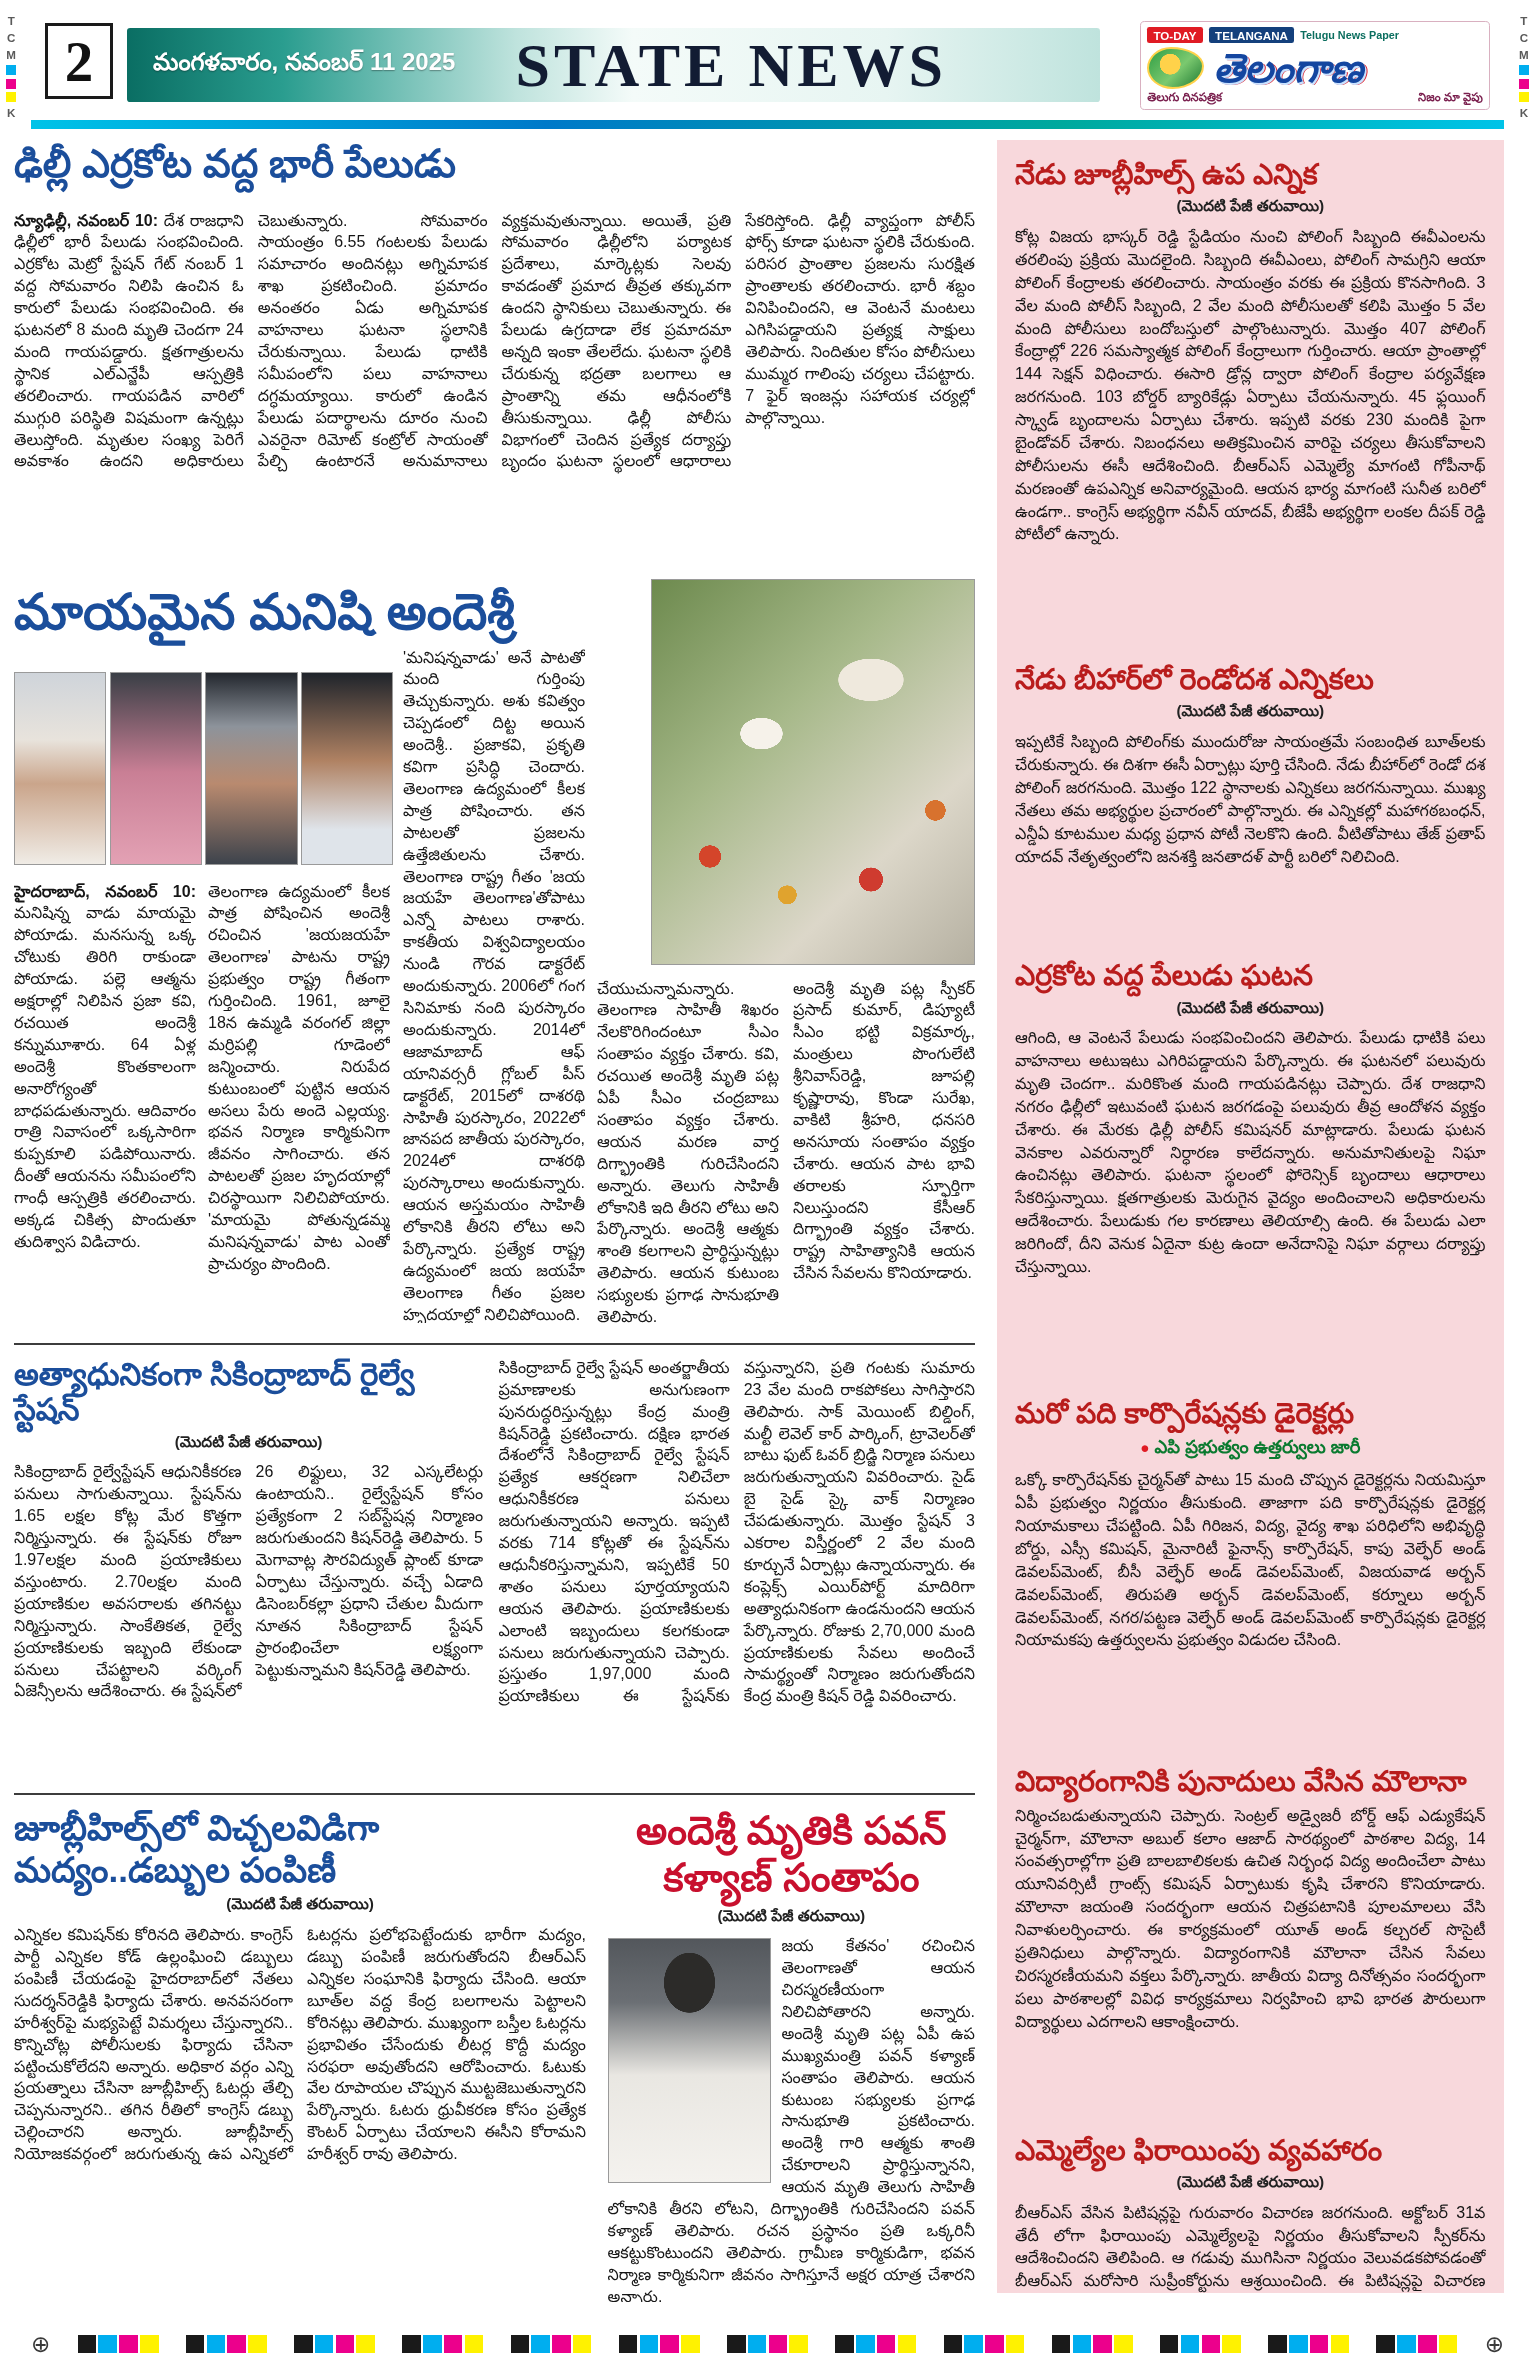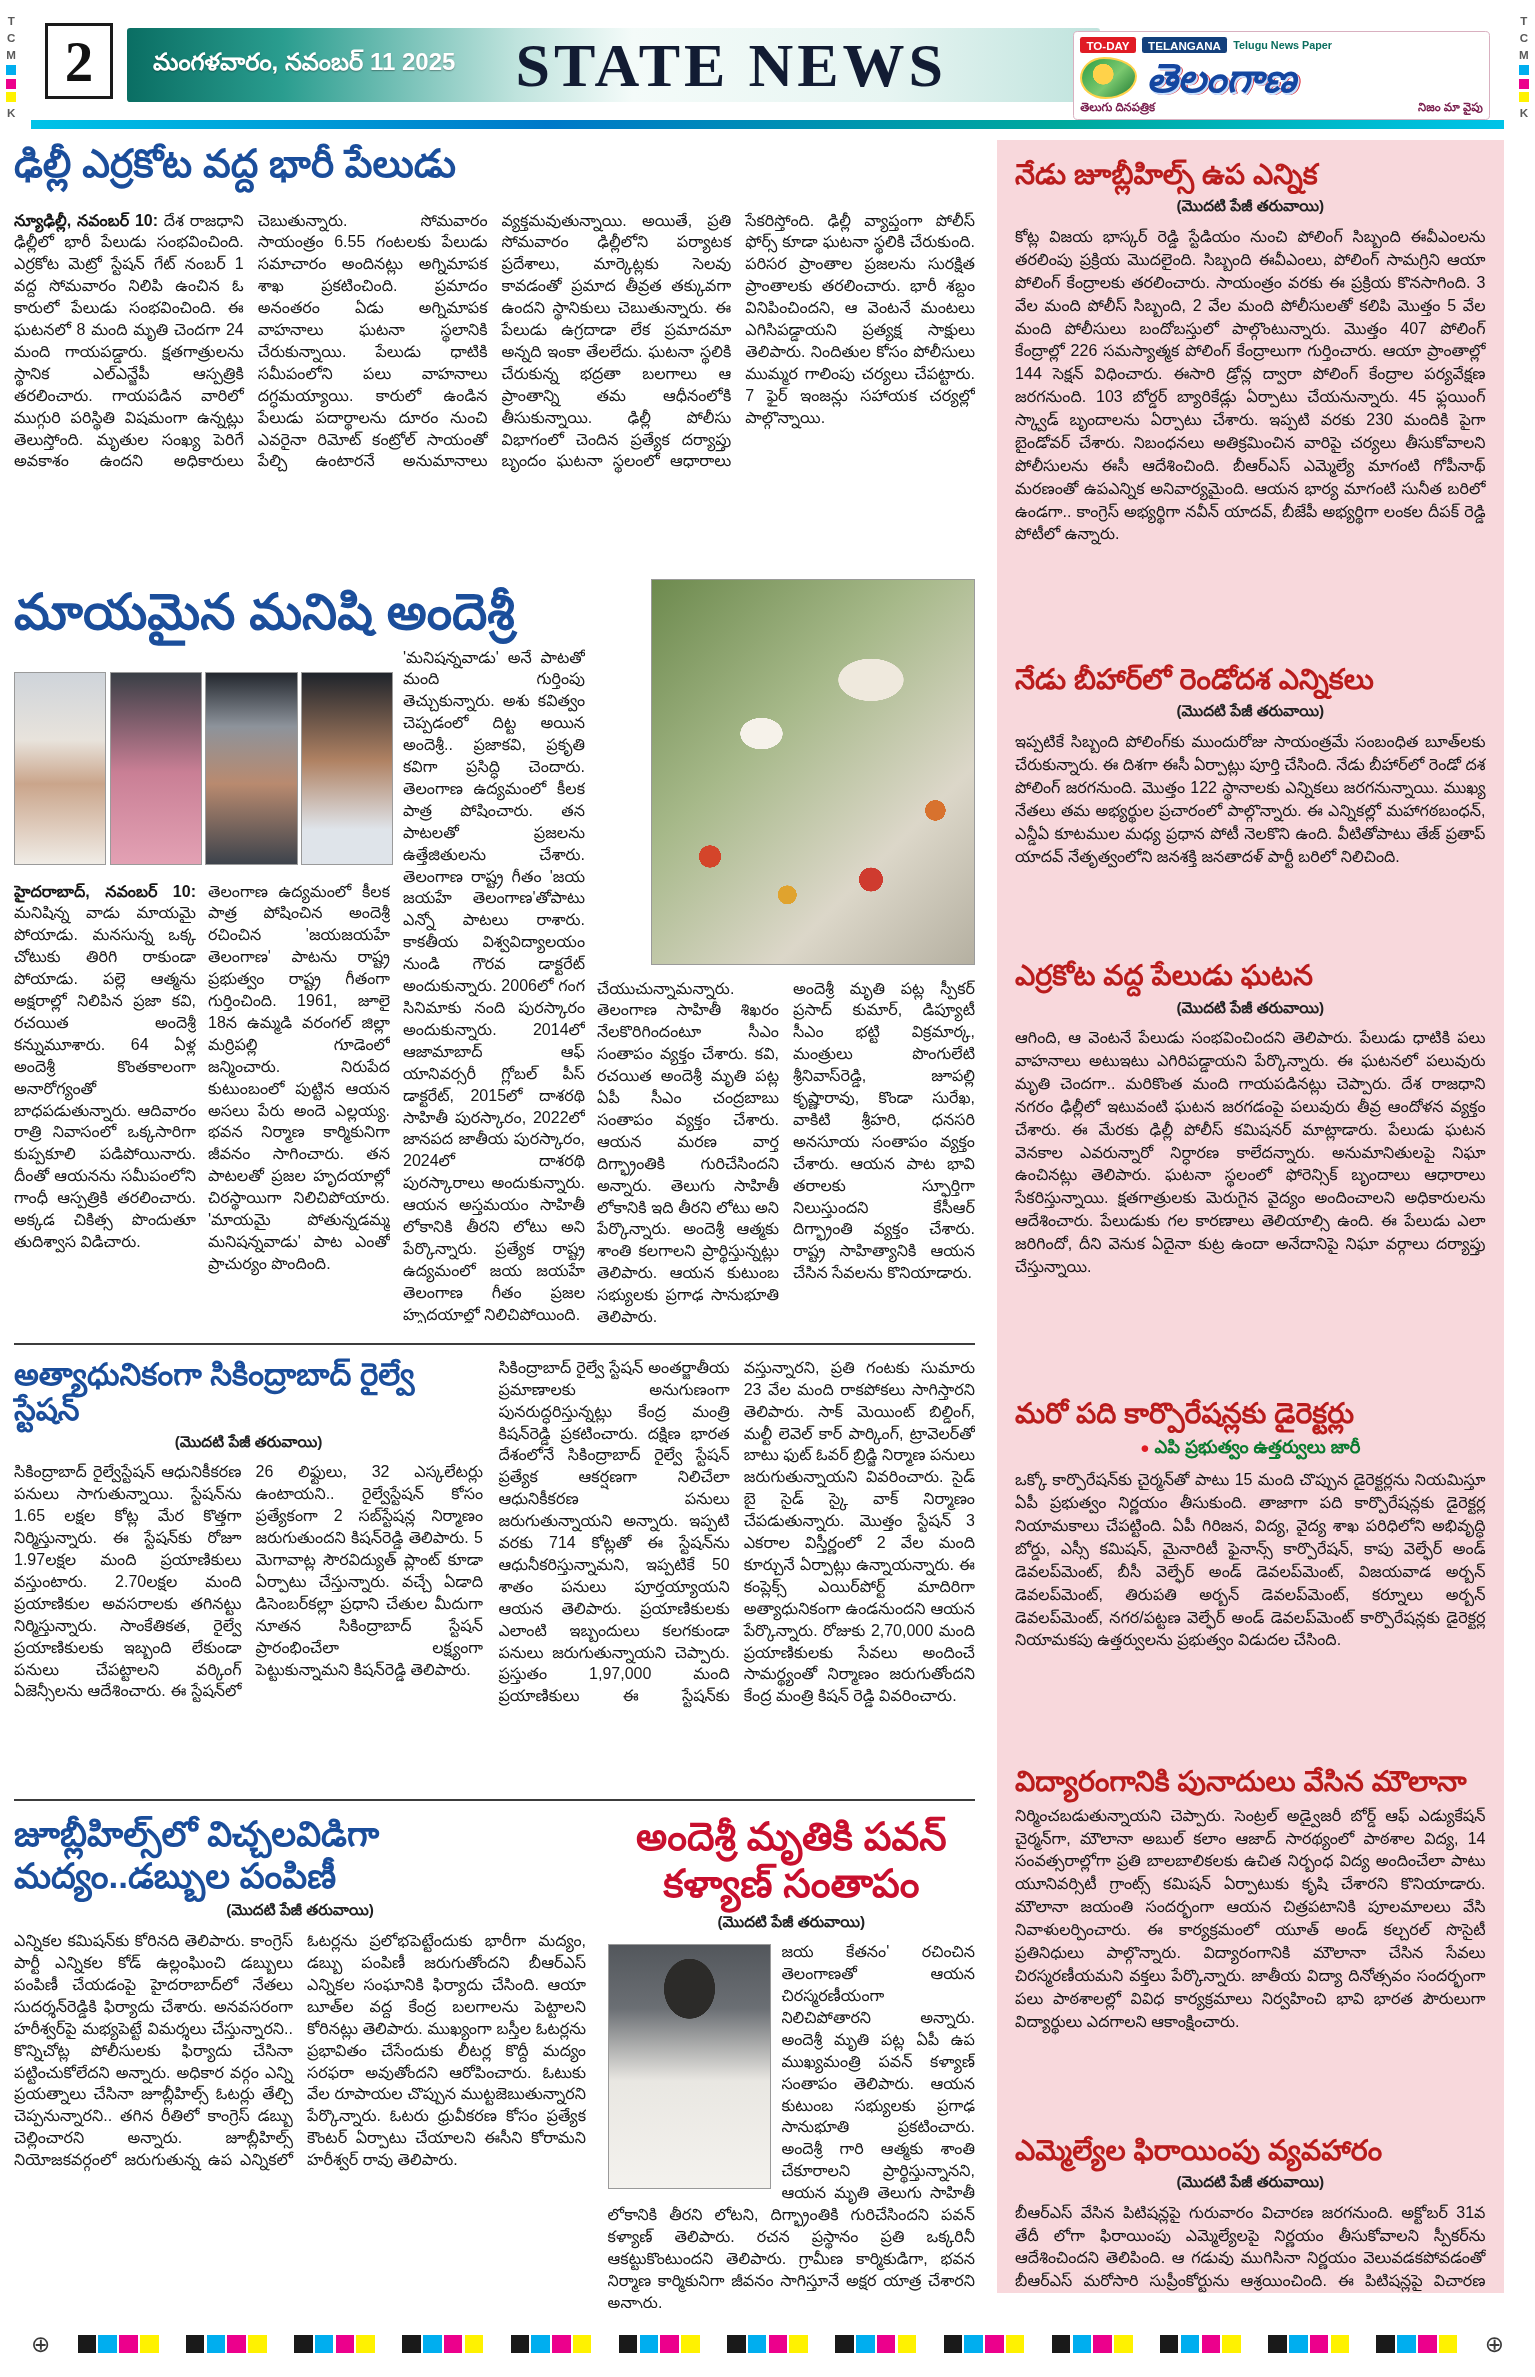--- a/index.html
+++ b/index.html
@@ -26,21 +26,21 @@
     font-family:"Liberation Serif","DejaVu Serif",serif; font-size:57px; font-weight:bold; color:#111; background:#fff; }
   .band { position:absolute; left:82px; right:390px; top:12.3px; bottom:9.3px; border-radius:3.1px;
     background:linear-gradient(90deg,#0a6e63 0%,#2a9d8f 16%,#bfe3dd 40%,#f4fbf9 52%,#e7f5f2 78%,#bfe3dd 100%);
     display:flex; align-items:center; }
   .date-label { color:#ffffff; font-weight:bold; font-size:24px; padding-left:26px; white-space:nowrap;
     text-shadow:0 0.8px 1.5px rgba(0,0,0,.35); }
   .section-title { flex:1; text-align:center; font-family:"Liberation Serif","DejaVu Serif",serif;
     font-weight:bold; font-size:62px; color:#121c33; letter-spacing:3.9px; line-height:1; padding-right:93px; }
 
   
-  .logo { position:absolute; right:0; top:16px; width:417px; height:89px; background:#fff;
+  .logo { position:absolute; right:0; top:6px; width:350px; height:89px; background:#fff;
     border:1.5px solid #d9b0c0; border-radius:4.6px; padding:3.1px 6.2px; overflow:hidden; }
   .logo-top { display:flex; align-items:center; gap:6.2px; height:20px; }
   .chip-red { background:#e01b24; color:#fff; font-weight:bold; font-size:11.6px; padding:1.5px 6.2px; border-radius:2.3px; }
   .chip-blue { background:#14407c; color:#fff; font-weight:bold; font-size:11.6px; padding:1.5px 6.2px; border-radius:2.3px; }
   .logo-tagline { color:#0b6e5f; font-weight:bold; font-size:10.8px; }
   .logo-mid { display:flex; align-items:center; gap:9.3px; height:45px; }
   .map-graphic { width:57px; height:42px; border-radius:42% 58% 55% 45%/50% 45% 55% 50%;
     background:radial-gradient(circle at 40% 40%, #ffd24a 0 26%, transparent 27%),
                linear-gradient(135deg,#2f9e44,#7bc96f 55%,#1f7a33);
     border:2.3px solid #ffd24a; }
@@ -95,21 +95,21 @@
   .a2-c5 { left:779px;top:399px; height:345px; }
 
   
   .art-railway { margin-top:20px; border-top:2.3px solid #3c3c3c; padding-top:12.3px; display:flex; gap:15.4px; height:443px; }
   .art-railway .rl-left { width:469px; flex:none; }
   .art-railway h2 { font-size:31px; margin-bottom:4.6px; line-height:1.15; }
   .rl-left .cols2 { column-count:2; column-gap:14px; height:315px; overflow:hidden; }
   .rl-right { flex:1; column-count:2; column-gap:14px; height:429px; overflow:hidden; }
 
   
-  .bottom-row { margin-top:13px; border-top:2.3px solid #3c3c3c; padding-top:12.3px; display:flex; gap:21.6px; height:509px; }
+  .bottom-row { margin-top:7px; border-top:2.3px solid #3c3c3c; padding-top:12.3px; display:flex; gap:21.6px; height:509px; }
   .art-liquor { width:572px; flex:none; }
   .art-liquor h2 { font-size:35px; line-height:1.2; margin-bottom:3.1px; }
   .art-liquor .cols2 { column-count:2; column-gap:14px; height:349px; overflow:hidden; }
   .art-pawan { flex:1; overflow:hidden; }
   .art-pawan h2 { font-size:39px; line-height:1.22; text-align:center; margin-bottom:3.1px; }
   .pawan-photo { float:left; width:163px; height:245px; margin:3.1px 10.8px 4.6px 0; border:0.8px solid #9a9a9a;
     background:
       radial-gradient(46px 54px at 50% 18%, #2c2b29 0 55%, transparent 56%),
       linear-gradient(180deg,#53575c 0%,#6b6f74 26%,#e9e7e2 56%,#f4f2ee 100%); }
 

